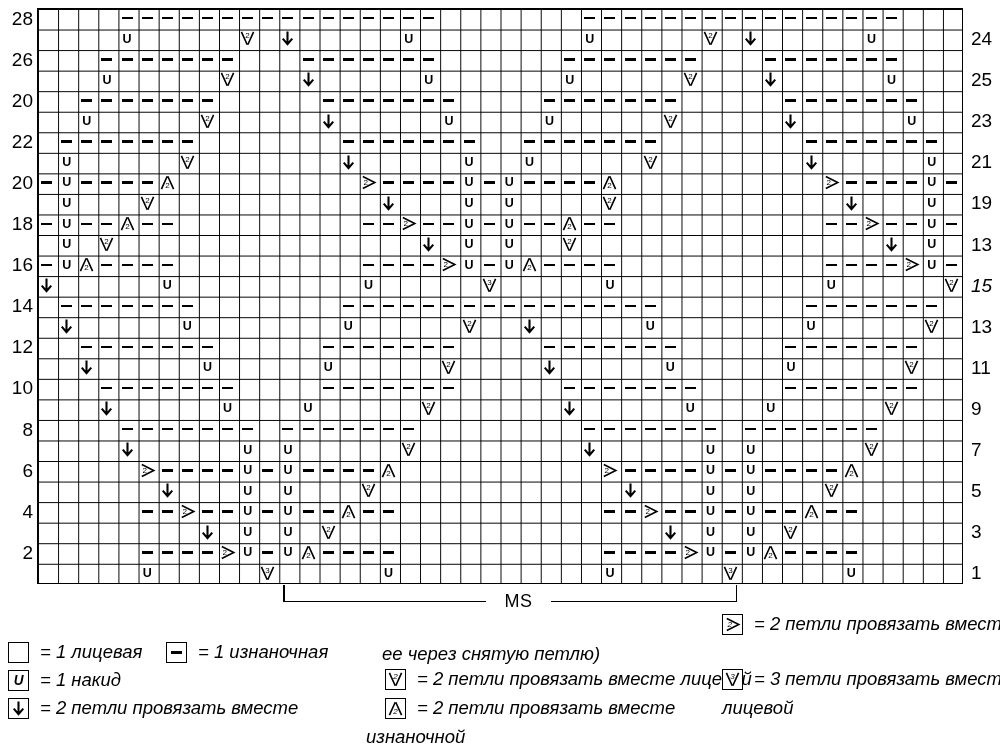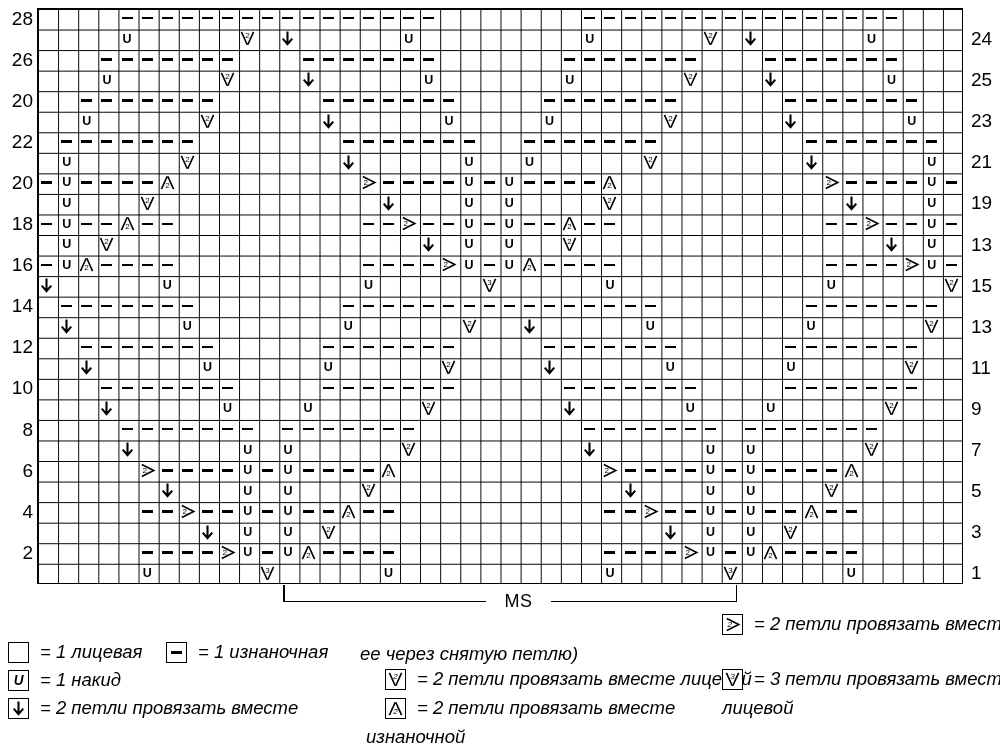--- a/index.html
+++ b/index.html
@@ -1751,21 +1751,21 @@
       <div class="rownum left" style="top: 501.7px; left: 5px;">4</div>
       <div class="rownum left" style="top: 542.8px; left: 5px;">2</div>
     </div>
   <div id="numLayerR">
       <div class="rownum right" style="top: 29.05px; left: 971.02px;">24</div>
       <div class="rownum right" style="top: 70.15px; left: 971.02px;">25</div>
       <div class="rownum right" style="top: 111.25px; left: 971.02px;">23</div>
       <div class="rownum right" style="top: 152.35px; left: 971.02px;">21</div>
       <div class="rownum right" style="top: 193.45px; left: 971.02px;">19</div>
       <div class="rownum right" style="top: 234.55px; left: 971.02px;">13</div>
-      <div class="rownum right" style="top: 275.65px; left: 971.02px;">15</div>
+      <div class="rownum right" style="top: 275.65px; left: 971.02px; font-style: italic;">15</div>
       <div class="rownum right" style="top: 316.75px; left: 971.02px;">13</div>
       <div class="rownum right" style="top: 357.85px; left: 971.02px;">11</div>
       <div class="rownum right" style="top: 398.95px; left: 971.02px;">9</div>
       <div class="rownum right" style="top: 440.05px; left: 971.02px;">7</div>
       <div class="rownum right" style="top: 481.15px; left: 971.02px;">5</div>
       <div class="rownum right" style="top: 522.25px; left: 971.02px;">3</div>
       <div class="rownum right" style="top: 563.35px; left: 971.02px;">1</div>
     </div>
 
   <div id="msBracket">
@@ -1794,21 +1794,21 @@
   </div>
   <div class="leg" style="left:8px;top:697px;">
     <span class="lbox">
         <svg viewBox="0 0 20 20" width="19" height="19">
           <path d="M10 2.5 V14.8 M5 10.2 L10 16 L15 10.2" fill="none" stroke="#000" stroke-width="2.2" stroke-linejoin="miter"></path>
         </svg>
       </span>
     <span>= 2 петли провязать вместе</span>
   </div>
 
-  <div class="legtext" style="left:360px;top:643px;">ее через снятую петлю)</div>
+  <div class="legtext" style="left:382px;top:643px;">ее через снятую петлю)</div>
   <div class="leg" style="left:385px;top:668px;">
     <span class="lbox">
         <svg viewBox="0 0 20 20" width="19" height="19">
           <path d="M3.6 3 L9.7 16.6 M16.4 3 L10.3 16.6" fill="none" stroke="#000" stroke-width="1.7"></path>
           <text x="10" y="9.6" font-size="8.5" text-anchor="middle" font-family="Liberation Sans, sans-serif">2</text>
         </svg>
       </span>
     <span>= 2 петли провязать вместе лицевой</span>
   </div>
   <div class="leg" style="left:385px;top:697px;">

